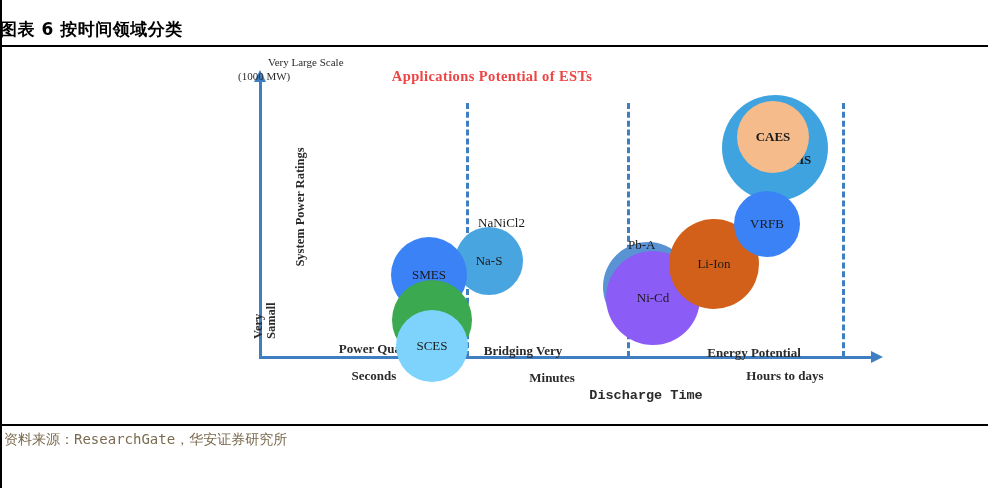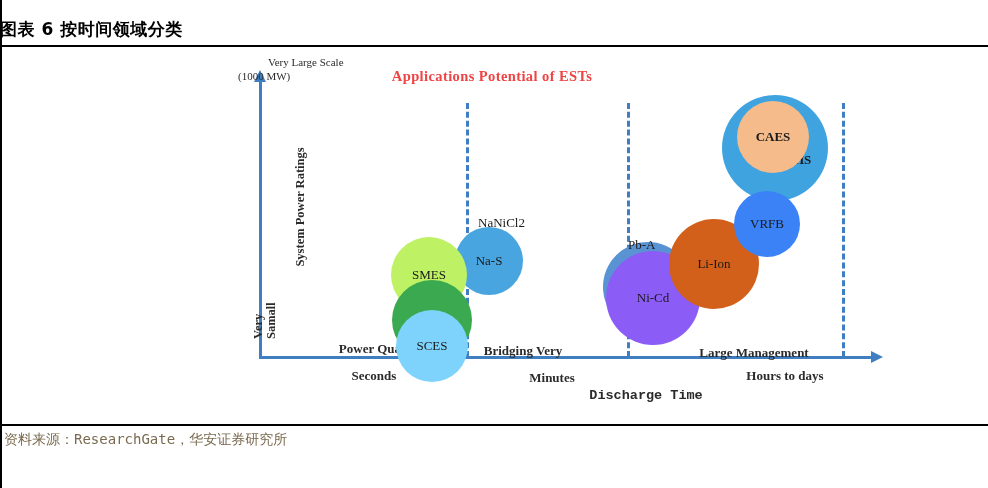--- a/index.html
+++ b/index.html
@@ -246,35 +246,35 @@
   <div class="x-axis"></div>
   <div class="x-arrow"></div>
   <div class="x-axis-name">Discharge Time</div>
 
   <div class="divider" style="left:466px"></div>
   <div class="divider" style="left:627px"></div>
   <div class="divider" style="left:842px"></div>
 
   <div class="zone-label" style="left:379px; top:294px">Power Quality</div>
   <div class="zone-label" style="left:523px; top:296px">Bridging Very</div>
-  <div class="zone-label" style="left:754px; top:298px">Large Management</div>
+  <div class="zone-label" style="left:754px; top:298px">Energy Potential</div>
 
   <div class="tick-label" style="left:374px; top:321px">Seconds</div>
   <div class="tick-label" style="left:552px; top:323px">Minutes</div>
   <div class="tick-label" style="left:785px; top:321px">Hours to  days</div>
 
   <div class="bubble" style="left:722px; top:48px; width:106px; height:106px; background:#3fa3e0;"></div>
   <div class="bubble-label-out" style="left:786px; top:105px; font-weight:bold;">PHS</div>
 
   <div class="bubble" style="left:737px; top:54px; width:72px; height:72px; background:#f5bb8a; font-weight:bold;">CAES</div>
 
   <div class="bubble" style="left:455px; top:180px; width:68px; height:68px; background:#49a5e0;">Na-S</div>
   <div class="bubble-label-out" style="left:478px; top:168px;">NaNiCl2</div>
 
-  <div class="bubble" style="left:391px; top:190px; width:76px; height:76px; background:#bef264;">SMES</div>
+  <div class="bubble" style="left:391px; top:190px; width:76px; height:76px; background:#3b82f6;">SMES</div>
 
   <div class="bubble" style="left:392px; top:233px; width:80px; height:80px; background:#3aa94f;">FES</div>
 
   <div class="bubble" style="left:396px; top:263px; width:72px; height:72px; background:#7dd3fc;">SCES</div>
 
   <div class="bubble" style="left:603px; top:195px; width:90px; height:90px; background:#5a93d4;"></div>
   <div class="bubble-label-out" style="left:628px; top:190px;">Pb-A</div>
 
   <div class="bubble" style="left:606px; top:204px; width:94px; height:94px; background:#8b5cf6;">Ni-Cd</div>
 

